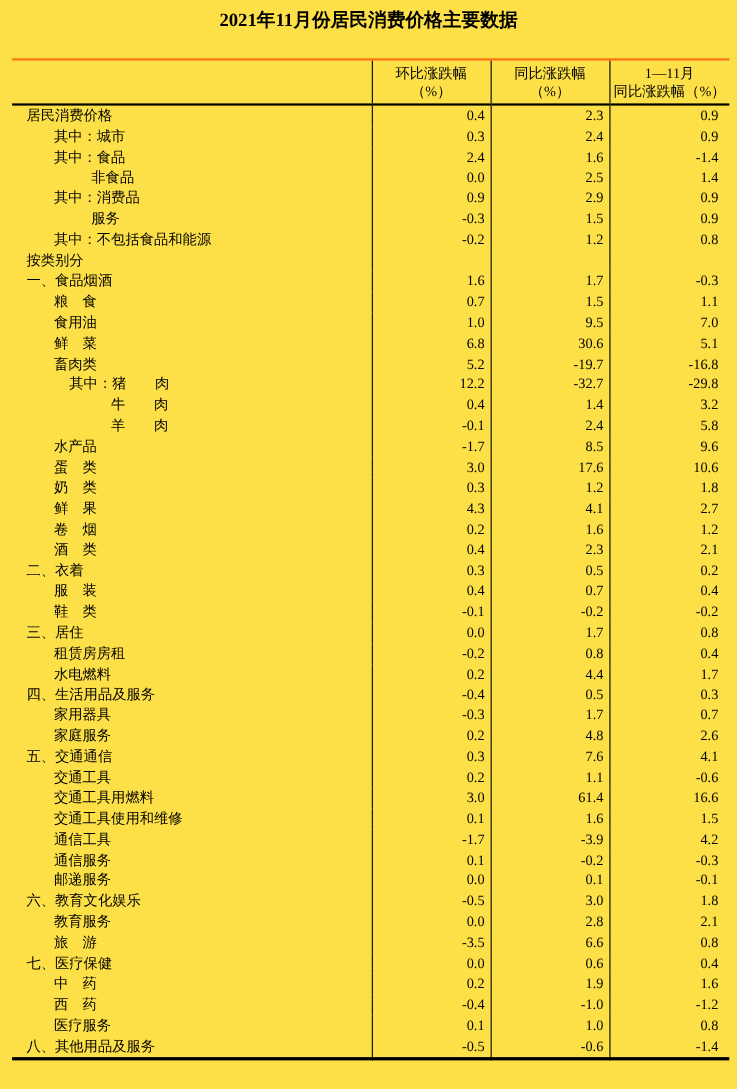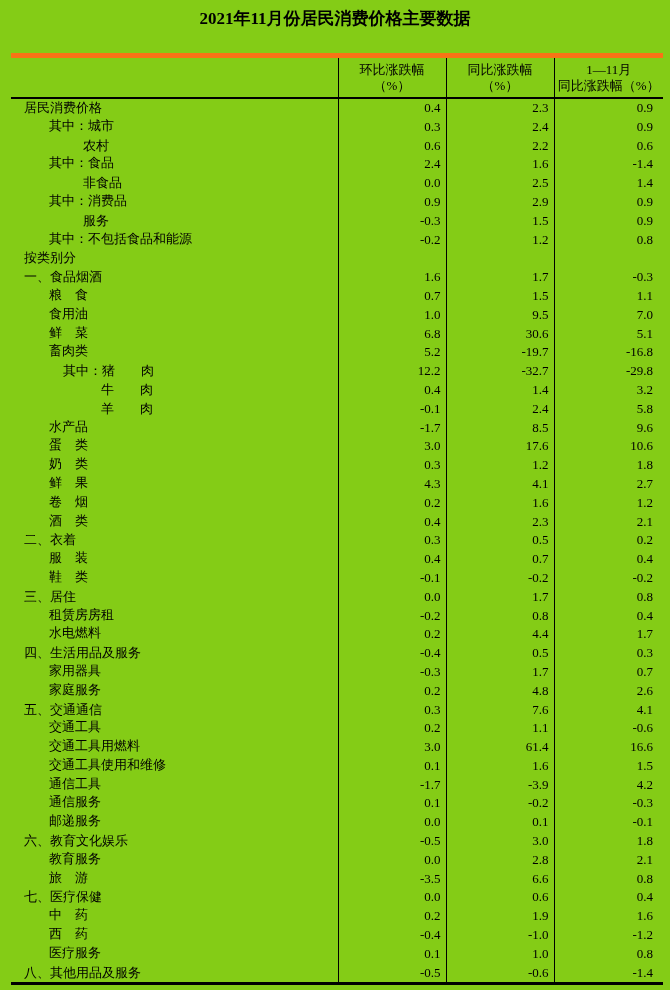--- a/index.html
+++ b/index.html
@@ -1,37 +1,37 @@
 <!DOCTYPE html>
 <html><head>
 <meta charset="utf-8">
 <style>
   html, body { margin: 0; padding: 0; background: #ffffff; }
   .page {
     position: relative;
     width: 670px;
     height: 990px;
-    background: #84cc16;
+    background: #fde047;
     color: #000000;
     font-family: "Liberation Serif", "DejaVu Serif", serif;
     overflow: hidden;
   }
   .title {
     padding-top: 9px;
     text-align: center;
     font-weight: bold;
     font-size: 17px;
     line-height: 20px;
   }
   table.cpi {
     border-collapse: collapse;
     table-layout: fixed;
     width: 652px;
     margin: 24px 16px 0 11px;
-    border-top: 5px solid #f97316;
+    border-top: 2px solid #f97316;
     border-bottom: 3px solid #000;
   }
   col.w0 { width: 327px; }
   col.w1 { width: 108px; }
   col.w2 { width: 108px; }
   col.w3 { width: 109px; }
   thead td {
     border-bottom: 2px solid #000;
     height: 39px;
     text-align: center;
@@ -45,21 +45,21 @@
     height: 18.8px;
     padding: 0;
     font-size: 13px;
     line-height: 18.8px;
     vertical-align: middle;
     white-space: pre;
     overflow: hidden;
   }
   td.lbl { text-align: left; }
   .ind0 { padding-left: 13px; }
-  .ind1 { padding-left: 38px; font-family: Liberation Mono, monospace; }
+  .ind1 { padding-left: 38px; }
   .ind2 { padding-left: 52px; }
   .ind3 { padding-left: 72px; }
   .ind4 { padding-left: 90px; }
   td.val { text-align: right; padding-right: 5px; }
   td.val.c2 { padding-right: 10px; }
 </style>
 </head>
 <body>
 
 <div class="page">
@@ -96,26 +96,20 @@
           <td class="val vline c1">2.3</td>
           <td class="val vline c2">0.9</td>
         </tr>
         <tr>
           <td class="lbl ind1">其中：城市</td>
           <td class="val vline c0">0.3</td>
           <td class="val vline c1">2.4</td>
           <td class="val vline c2">0.9</td>
         </tr>
         <tr>
-          <td class="lbl ind3">农村</td>
-          <td class="val vline c0">0.6</td>
-          <td class="val vline c1">2.2</td>
-          <td class="val vline c2">0.6</td>
-        </tr>
-        <tr>
           <td class="lbl ind1">其中：食品</td>
           <td class="val vline c0">2.4</td>
           <td class="val vline c1">1.6</td>
           <td class="val vline c2">-1.4</td>
         </tr>
         <tr>
           <td class="lbl ind3">非食品</td>
           <td class="val vline c0">0.0</td>
           <td class="val vline c1">2.5</td>
           <td class="val vline c2">1.4</td>

